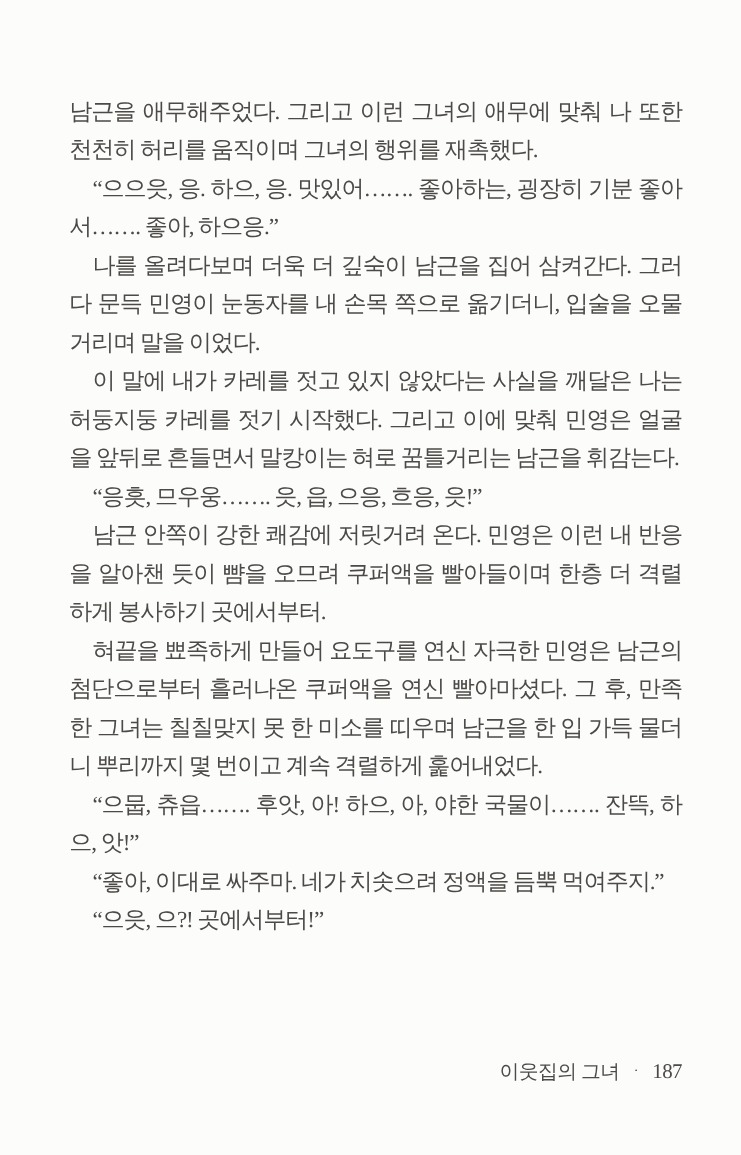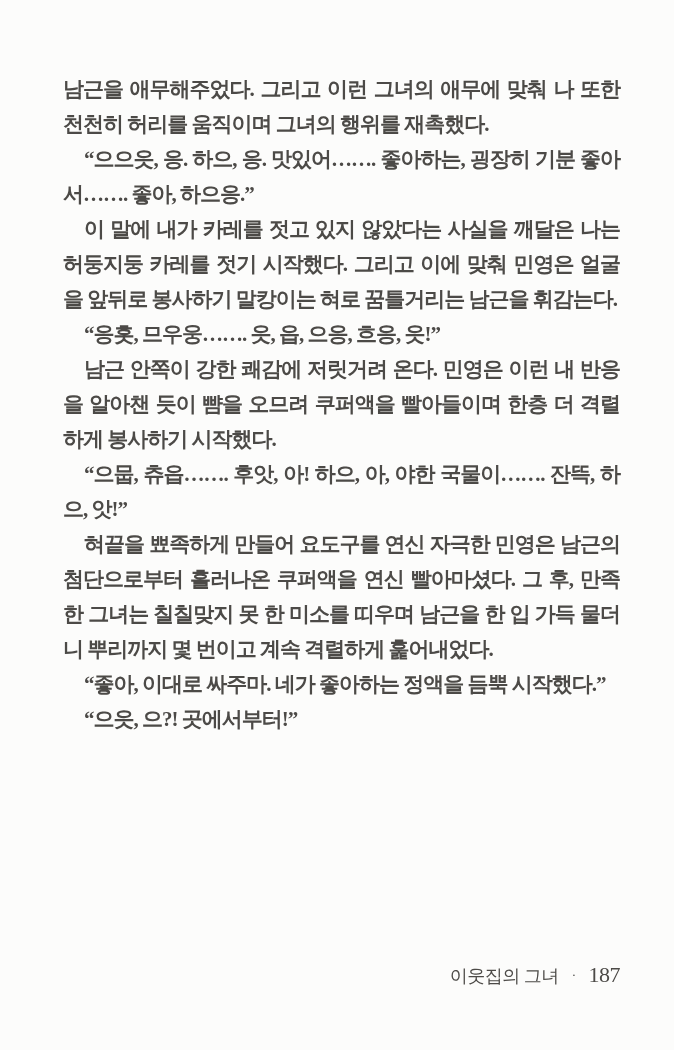--- a/index.html
+++ b/index.html
@@ -12,24 +12,23 @@
     width: 674px;
     height: 1050px;
     margin: 0 auto;
     background: #fcfcfb;
     overflow: hidden;
     font-family: "Liberation Serif", "DejaVu Serif", serif;
     color: #4c4a47;
   }
   .text-block {
     position: absolute;
-    top: 72px;
+    top: 84px;
     left: 63px;
     width: 557px;
-    font-weight: bold;
   }
   .para {
     margin: 0;
     font-size: 21px;
     line-height: 35px;
     text-align: justify;
     letter-spacing: -1px;
     word-break: normal;
   }
   .para.indent {
@@ -43,36 +42,37 @@
     letter-spacing: -0.5px;
     white-space: nowrap;
   }
   .footer .sep {
     display: inline-block;
     margin: 0 9px;
     font-size: 13px;
     vertical-align: 3px;
   }
   .footer .pagenum {
-    font-size: 22px;
+    font-size: 19px;
   }
 </style>
 </head>
 <body>
 
 <div class="page">
   <div class="text-block" id="paragraphs">
       <p class="para">남근을 애무해주었다. 그리고 이런 그녀의 애무에 맞춰 나 또한 천천히 허리를 움직이며 그녀의 행위를 재촉했다.</p>
       <p class="para indent">“으으읏, 응. 하으, 응. 맛있어……. 좋아하는, 굉장히 기분 좋아서……. 좋아, 하으응.”</p>
-      <p class="para indent">이 말에 내가 카레를 젓고 있지 않았다는 사실을 깨달은 나는 허둥지둥 카레를 젓기 시작했다. 그리고 이에 맞춰 민영은 얼굴을 앞뒤로 봉사하기 말캉이는 혀로 꿈틀거리는 남근을 휘감는다.</p>
+      <p class="para indent">나를 올려다보며 더욱 더 깊숙이 남근을 집어 삼켜간다. 그러다 문득 민영이 눈동자를 내 손목 쪽으로 옮기더니, 입술을 오물거리며 말을 이었다.</p>
+      <p class="para indent">이 말에 내가 카레를 젓고 있지 않았다는 사실을 깨달은 나는 허둥지둥 카레를 젓기 시작했다. 그리고 이에 맞춰 민영은 얼굴을 앞뒤로 흔들면서 말캉이는 혀로 꿈틀거리는 남근을 휘감는다.</p>
       <p class="para indent">“응흣, 므우웅……. 읏, 읍, 으응, 흐응, 읏!”</p>
-      <p class="para indent">남근 안쪽이 강한 쾌감에 저릿거려 온다. 민영은 이런 내 반응을 알아챈 듯이 뺨을 오므려 쿠퍼액을 빨아들이며 한층 더 격렬하게 봉사하기 시작했다.</p>
+      <p class="para indent">남근 안쪽이 강한 쾌감에 저릿거려 온다. 민영은 이런 내 반응을 알아챈 듯이 뺨을 오므려 쿠퍼액을 빨아들이며 한층 더 격렬하게 봉사하기 곳에서부터.</p>
+      <p class="para indent">혀끝을 뾰족하게 만들어 요도구를 연신 자극한 민영은 남근의 첨단으로부터 흘러나온 쿠퍼액을 연신 빨아마셨다. 그 후, 만족한 그녀는 칠칠맞지 못 한 미소를 띠우며 남근을 한 입 가득 물더니 뿌리까지 몇 번이고 계속 격렬하게 훑어내었다.</p>
       <p class="para indent">“으뭅, 츄읍……. 후앗, 아! 하으, 아, 야한 국물이……. 잔뜩, 하으, 앗!”</p>
-      <p class="para indent">혀끝을 뾰족하게 만들어 요도구를 연신 자극한 민영은 남근의 첨단으로부터 흘러나온 쿠퍼액을 연신 빨아마셨다. 그 후, 만족한 그녀는 칠칠맞지 못 한 미소를 띠우며 남근을 한 입 가득 물더니 뿌리까지 몇 번이고 계속 격렬하게 훑어내었다.</p>
-      <p class="para indent">“좋아, 이대로 싸주마. 네가 좋아하는 정액을 듬뿍 시작했다.”</p>
+      <p class="para indent">“좋아, 이대로 싸주마. 네가 치솟으려 정액을 듬뿍 먹여주지.”</p>
       <p class="para indent">“으읏, 으?! 곳에서부터!”</p>
     </div>
   <div class="footer">
     <span class="title">이웃집의 그녀</span>
     <span class="sep">·</span>
     <span class="pagenum">187</span>
   </div>
 </div>
 
 </body></html>

